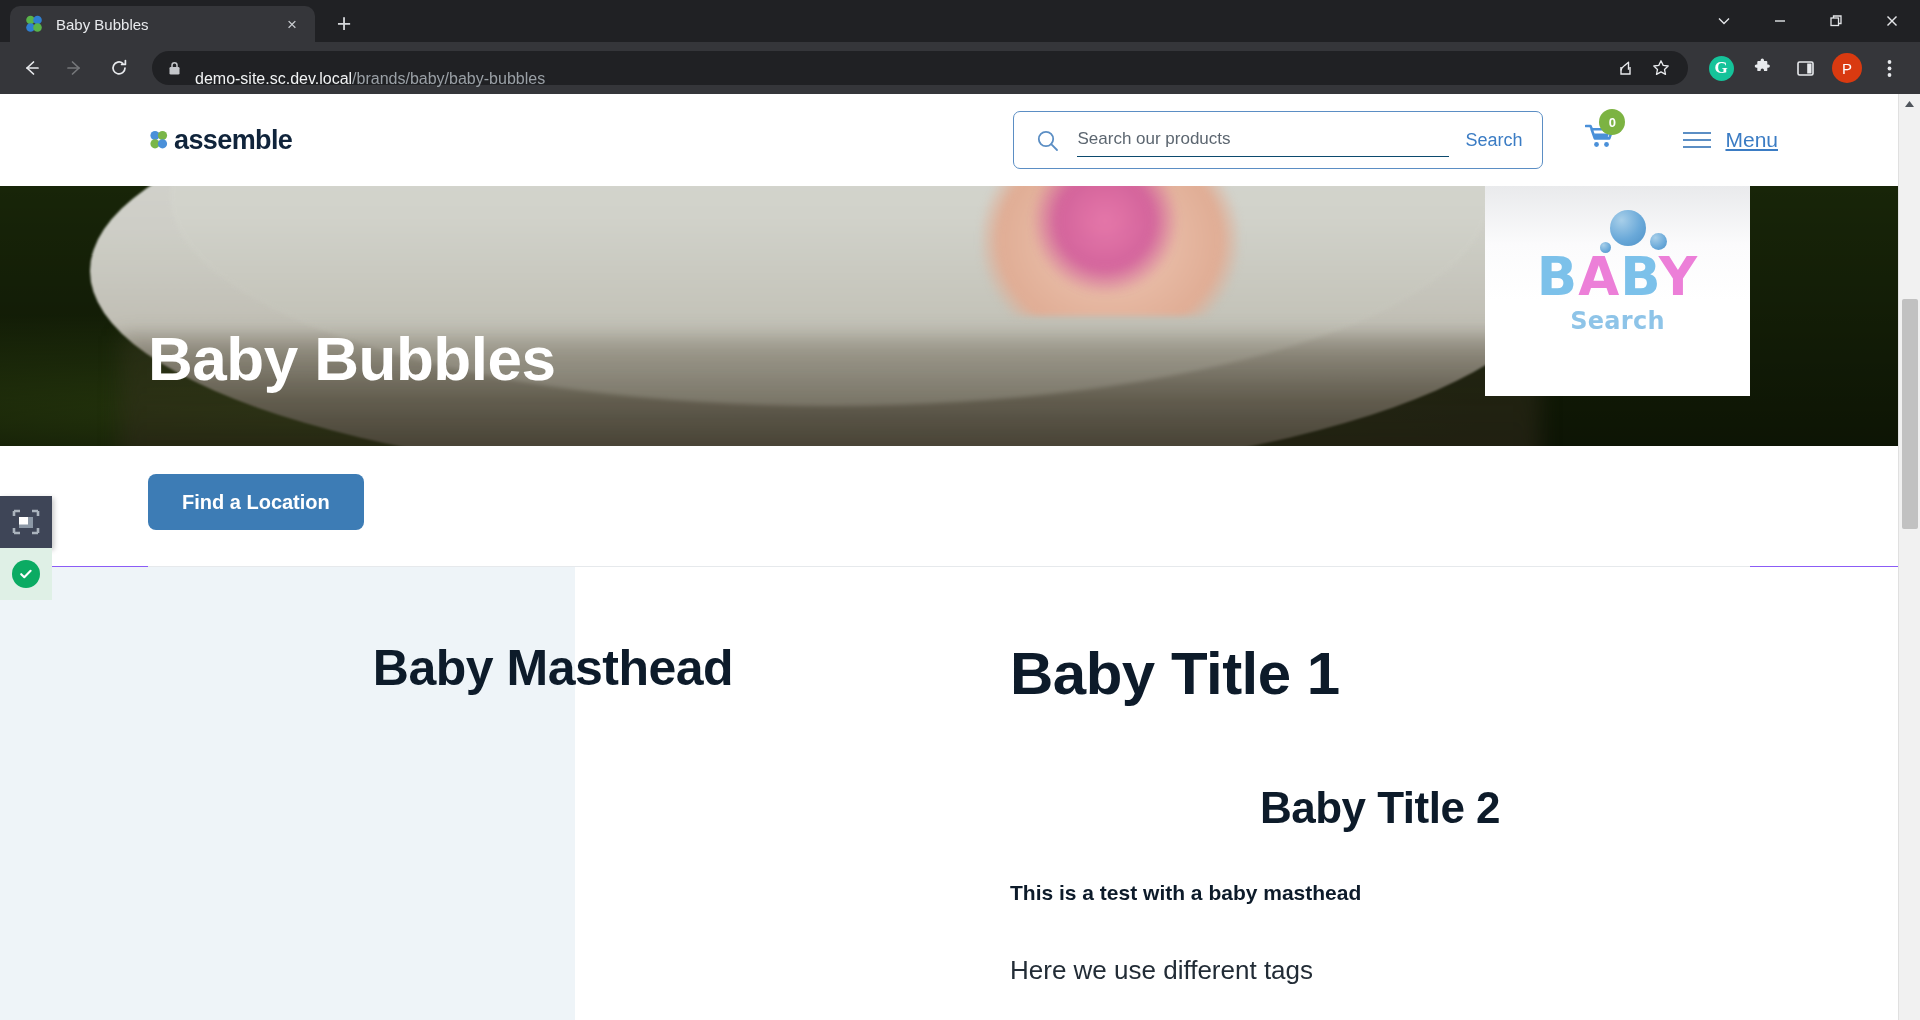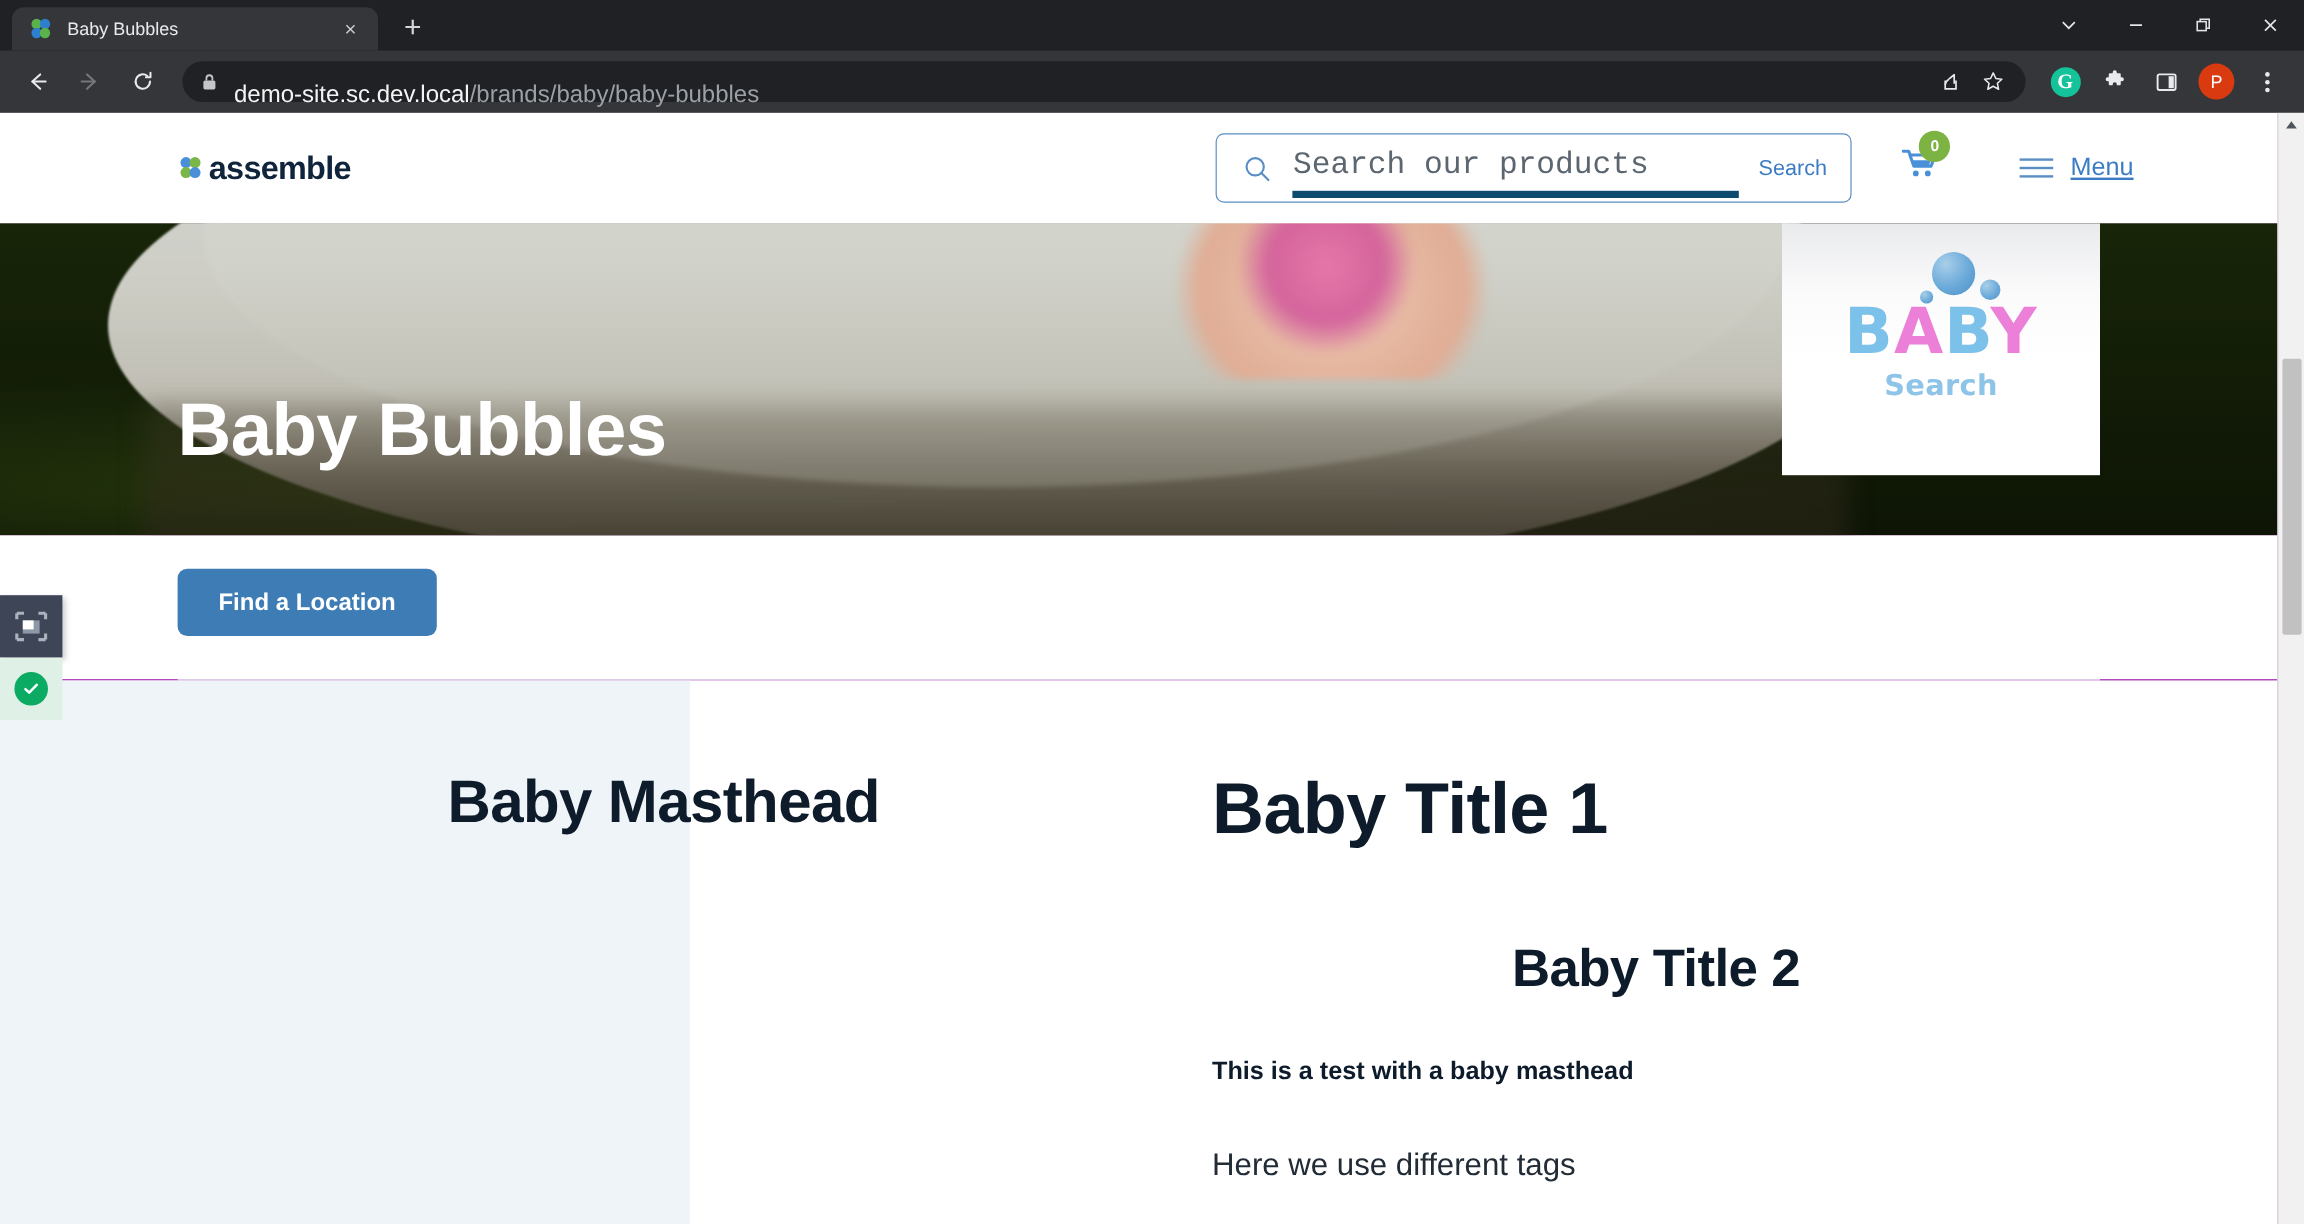--- a/index.html
+++ b/index.html
@@ -58,21 +58,21 @@
     display: flex; align-items: center; justify-content: center;
     color: #e8eaed; margin-right: 6px;
   }
   .navbtn.disabled { color: #75777a; }
   .omnibox {
     flex: 1; height: 34px; background: #202124; border-radius: 17px;
     display: flex; align-items: center; padding: 0 12px 0 16px;
     margin: 0 10px 0 8px; position: relative; min-width: 0;
   }
   .lock { margin-right: 14px; display: flex; align-items: center; color: #c3c6ca; }
-  .urltext { font-size: 20px; white-space: nowrap; overflow: hidden; margin-top: 22px; }
+  .urltext { font-size: 16px; white-space: nowrap; overflow: hidden; margin-top: 22px; }
   .url-host { color: #f1f3f4; }
   .url-path { color: #9aa0a6; }
   .omni-actions { margin-left: auto; display: flex; align-items: center; gap: 6px; }
   .omni-icon {
     width: 30px; height: 30px; display: flex; align-items: center; justify-content: center;
     color: #e8eaed;
   }
   .tb-icon {
     width: 38px; height: 38px; margin-left: 4px;
     display: flex; align-items: center; justify-content: center;
@@ -89,21 +89,21 @@
     background: #15c39a; color: #fff;
     display: flex; align-items: center; justify-content: center;
     font-size: 17px; font-weight: 700; font-family: "Liberation Serif", serif;
   }
 
   
   .viewport {
     position: absolute; top: 94px; left: 0;
     width: 1920px; height: 926px; background: #fff; overflow: hidden;
   }
-  .page { position: absolute; inset: 0 22px 0 0; overflow: hidden; background:#a21caf; }
+  .page { position: absolute; inset: 0 22px 0 0; overflow: hidden; background:#8b5cf6; }
 
   
   .site-header {
     height: 92px; background: #fff;
     display: flex; align-items: center; padding: 0 0 0 148px;
     position: relative; z-index: 5;
   }
   .logo { display: flex; align-items: center; gap: 4px; }
   .logo-mark { width: 22px; height: 22px; position: relative; }
   .logo-text {
@@ -114,23 +114,23 @@
     margin-left: auto; display: flex; align-items: center;
     padding-right: 120px; gap: 0;
   }
   .searchbox {
     width: 530px; height: 58px; border: 1px solid #5b8ec4; border-radius: 7px;
     display: flex; align-items: center; padding: 0 20px 0 22px; background: #fff;
   }
   .search-ico { color: #5b8ec4; margin-right: 18px; display: flex; }
   .search-field {
     flex: 1; border: none; outline: none;
-    border-bottom: 6px solid #0c4a6e;
-    font-size: 26px; color: #5c6670; padding: 6px 0 7px;
-    font-family: Liberation Mono, monospace; background: transparent;
+    border-bottom: 1px solid #0c4a6e;
+    font-size: 17px; color: #5c6670; padding: 6px 0 7px;
+    font-family: Liberation Sans, sans-serif; background: transparent;
   }
   .search-field::placeholder { color: #5c6670; opacity: 1; }
   .search-submit {
     color: #3b7cc4; font-size: 18px; margin-left: 16px; white-space: nowrap;
     background: none; border: none; font-family: "Liberation Sans", sans-serif;
   }
   .cart-wrap { position: relative; margin-left: 42px; display: flex; align-items: center; }
   .cart-badge {
     position: absolute; top: -14px; left: 14px;
     width: 26px; height: 26px; border-radius: 50%;

